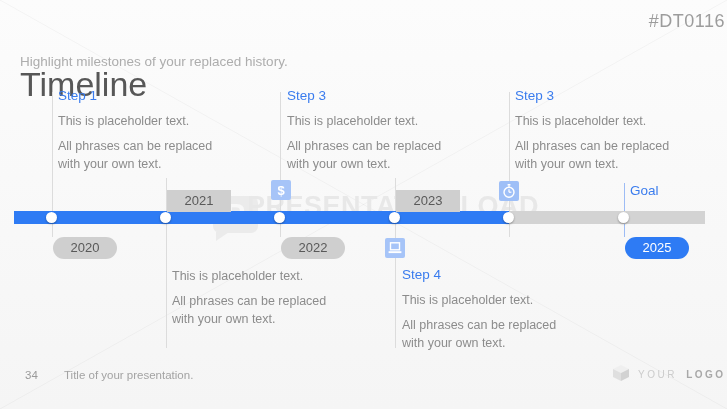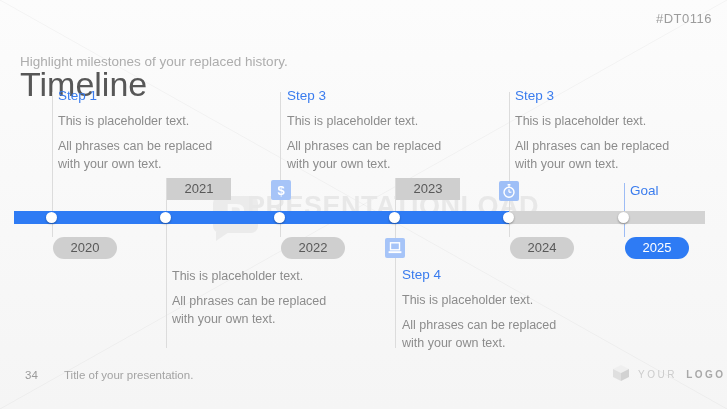--- a/index.html
+++ b/index.html
@@ -2,21 +2,21 @@
 <html><head>
 <meta charset="utf-8">
 <style>
   * { margin:0; padding:0; box-sizing:border-box; }
   body { font-family:"Liberation Sans", sans-serif; background:#e9e9e9; }
   .slide { position:relative; width:727px; height:409px; overflow:hidden;
            background:linear-gradient(180deg,#fcfcfc 0%,#f5f5f5 100%); }
 
   .wm-lines { position:absolute; left:0; top:0; z-index:0; }
 
-  .code { position:absolute; top:11px; right:15px; font-size:13px; color:#9c9c9c; letter-spacing:.5px; }
+  .code { position:absolute; top:11px; right:2px; font-size:18px; color:#9c9c9c; letter-spacing:.5px; }
   .title { position:absolute; left:20px; top:17px; font-size:34px; font-weight:400; color:#575757;margin-top:48px; }
   .subtitle { position:absolute; left:20px; top:54px; font-size:13.5px; color:#adadad; }
 
   
   .wm-logo { position:absolute; left:213px; top:196px; width:45px; height:37px; background:#ebebeb;
              border-radius:7px; z-index:1; color:#f8f8f8; font-size:29px; font-weight:bold;
              text-align:center; line-height:37px; }
   .wm-logo::after { content:""; position:absolute; left:3px; bottom:-8px; width:0; height:0;
              border-left:13px solid #ebebeb; border-bottom:9px solid transparent; }
   .wm-text { position:absolute; left:247px; top:191px; font-size:27px; font-weight:bold;
@@ -30,21 +30,21 @@
   .bar-gray { position:absolute; left:14px; top:211px; width:691px; height:13px; background:#d3d3d3; z-index:3; }
   .bar-blue { position:absolute; left:14px; top:211px; width:495px; height:13px; background:#2e7bf4; z-index:4; }
 
   .dot { position:absolute; top:212px; width:11px; height:11px; border-radius:50%; background:#fff;
          box-shadow:0 1px 2px rgba(0,0,0,.35); z-index:6; }
 
   
   .yr { position:absolute; width:64px; height:22px; line-height:22px; text-align:center;
         font-size:13px; color:#595959; background:#cfcfcf; z-index:5; }
   .yr.goal-box { background:#2e7bf4; color:#ffffff; }
-  .yr.above { top:178px; }
+  .yr.above { top:190px; }
   .yr.below { top:237px;border-radius:11px; }
 
   
   .icon { position:absolute; width:20px; height:20px; background:#a6c4f8; border-radius:2px;
           z-index:6; display:flex; align-items:center; justify-content:center; }
   .icon .dollar { color:#ffffff; font-size:13px; font-weight:bold; }
 
   
   .step { position:absolute; width:176px; z-index:5; }
   .step .st-title { font-size:13.5px; color:#3a7cee; margin-bottom:9px; }
@@ -99,21 +99,20 @@
   <div class="dot" style="left:160px;"></div>
   <div class="dot" style="left:274px;"></div>
   <div class="dot" style="left:389px;"></div>
   <div class="dot" style="left:503px;"></div>
   <div class="dot" style="left:618px;"></div>
 
   <div class="yr below" style="left:53px;">2020</div>
   <div class="yr above" style="left:167px;">2021</div>
   <div class="yr below" style="left:281px;">2022</div>
   <div class="yr above" style="left:396px;">2023</div>
-  <div class="yr below" style="left:510px;">2024</div>
   <div class="yr below goal-box" style="left:625px;">2025</div>
 
   <div class="icon" style="left:271px; top:180px;">
     <span class="dollar">$</span>
   </div>
   <div class="icon" style="left:385px; top:238px;">
     <svg width="20" height="20" viewBox="0 0 20 20">
       <rect x="5.5" y="4.8" width="9" height="7" fill="none" stroke="#ffffff" stroke-width="1.4"></rect>
       <rect x="3.6" y="13.2" width="12.8" height="1.9" fill="#ffffff"></rect>
     </svg>

